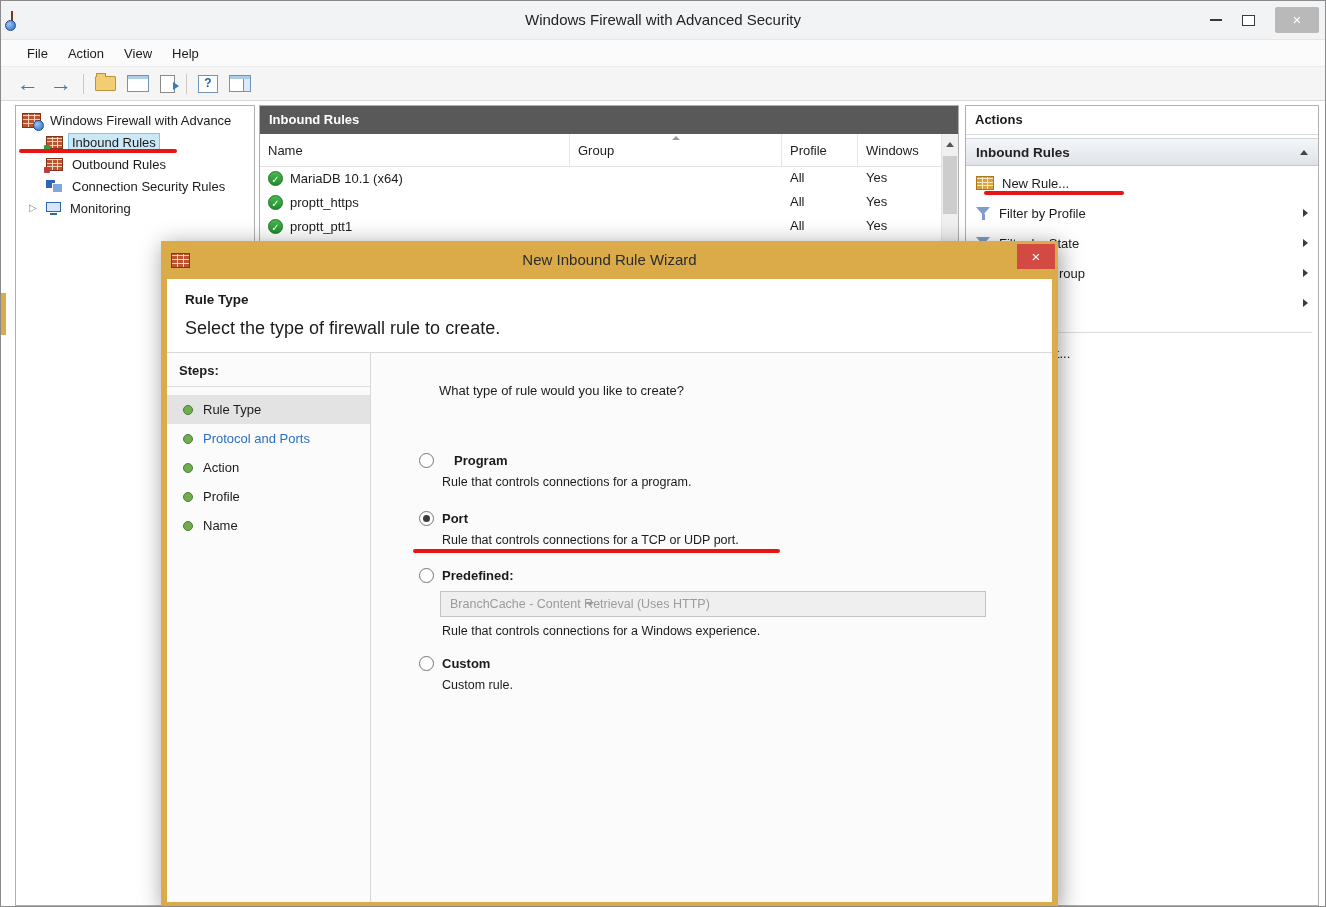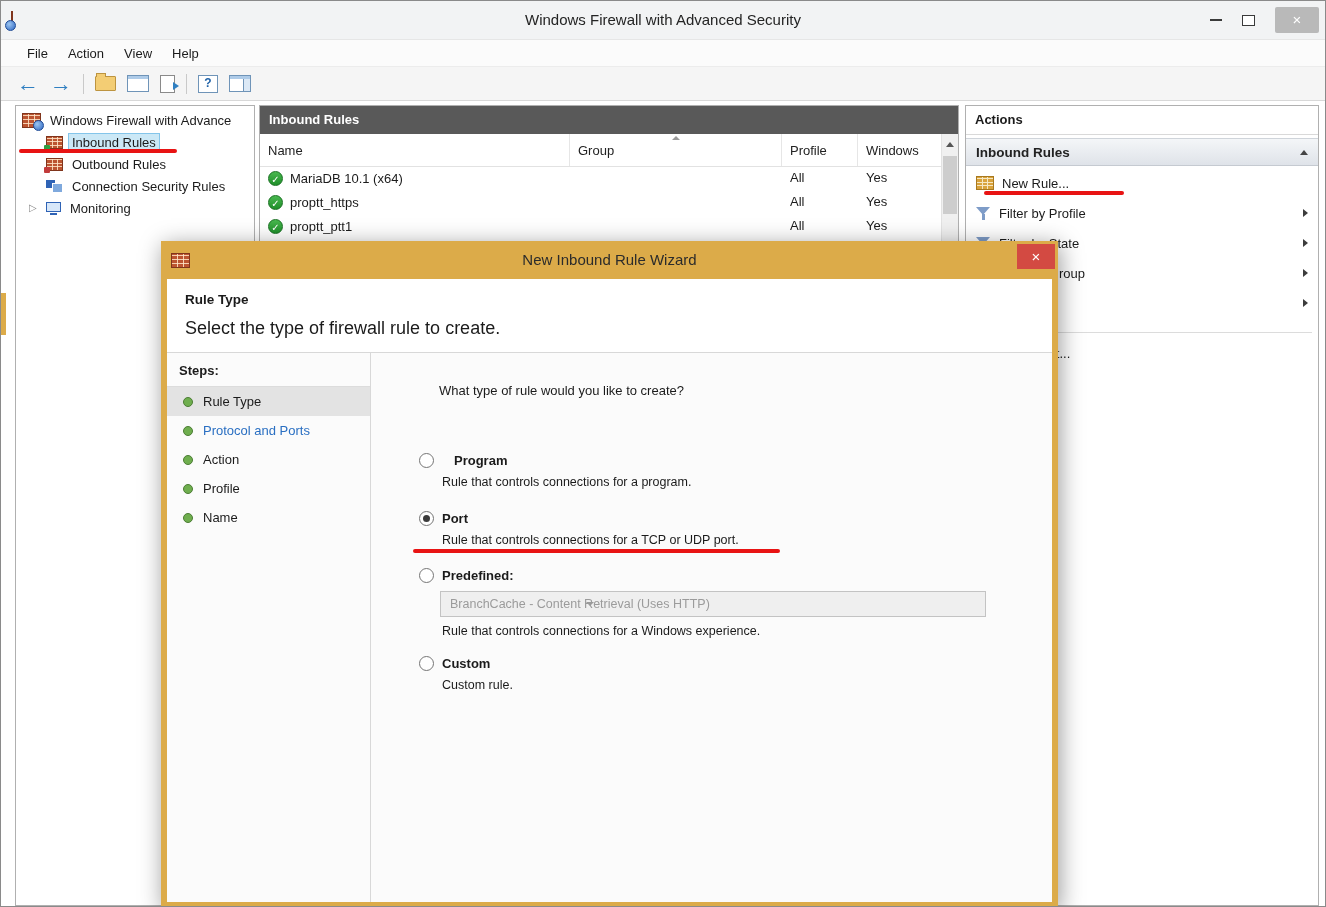--- a/index.html
+++ b/index.html
@@ -107,21 +107,21 @@
   .wz-title .t{position:absolute;left:0;right:0;line-height:38px;text-align:center;font-size:15px;color:#2b2b2b;}
   .wz-title .wz-icon{position:absolute;left:10px;top:12px;}
   .wz-close{position:absolute;right:3px;top:3px;width:38px;height:25px;background:#d34a42;color:#fff;
     font-size:15px;text-align:center;line-height:25px;z-index:2;}
   .wz-inner{background:#fdfdfd;height:451px;}
   .wz-head{background:#fff;height:74px;border-bottom:1px solid #d8d8d8;padding:13px 0 0 18px;box-sizing:border-box;}
   .wz-head .h1{font-size:13.5px;font-weight:bold;margin-bottom:11px;}
   .wz-head .h2{font-size:18px;}
   .wz-body{display:flex;height:549px;}
   .wz-steps{width:204px;border-right:1px solid #d8d8d8;background:#fbfbfb;padding-top:6px;box-sizing:border-box;}
-  .wz-steps .sh{font-weight:bold;padding:4px 12px 8px;border-bottom:1px solid #dcdcdc;margin-bottom:0;}
+  .wz-steps .sh{font-weight:bold;padding:4px 12px 8px;border-bottom:1px solid #dcdcdc;margin-bottom:8px;}
   .step{height:29px;display:flex;align-items:center;gap:10px;padding-left:16px;}
   .step.active{background:#e3e3e3;}
   .step.link .st-label{color:#2a6fc2;}
   .dot{width:8px;height:8px;border-radius:50%;background:#6fae4e;border:1px solid #4c7d35;flex:none;}
   .wz-content{position:relative;flex:1;background:#fbfbfb;}
   .q{position:absolute;left:68px;top:30px;}
   .opt{position:absolute;left:48px;display:flex;align-items:center;gap:8px;}
   .opt .ol{font-weight:bold;}
   .radio{width:15px;height:15px;border:1px solid #757575;border-radius:50%;background:#fff;position:relative;flex:none;box-sizing:border-box;}
   .radio.checked::after{content:'';position:absolute;left:3px;top:3px;right:3px;bottom:3px;border-radius:50%;background:#3b3b3b;}

